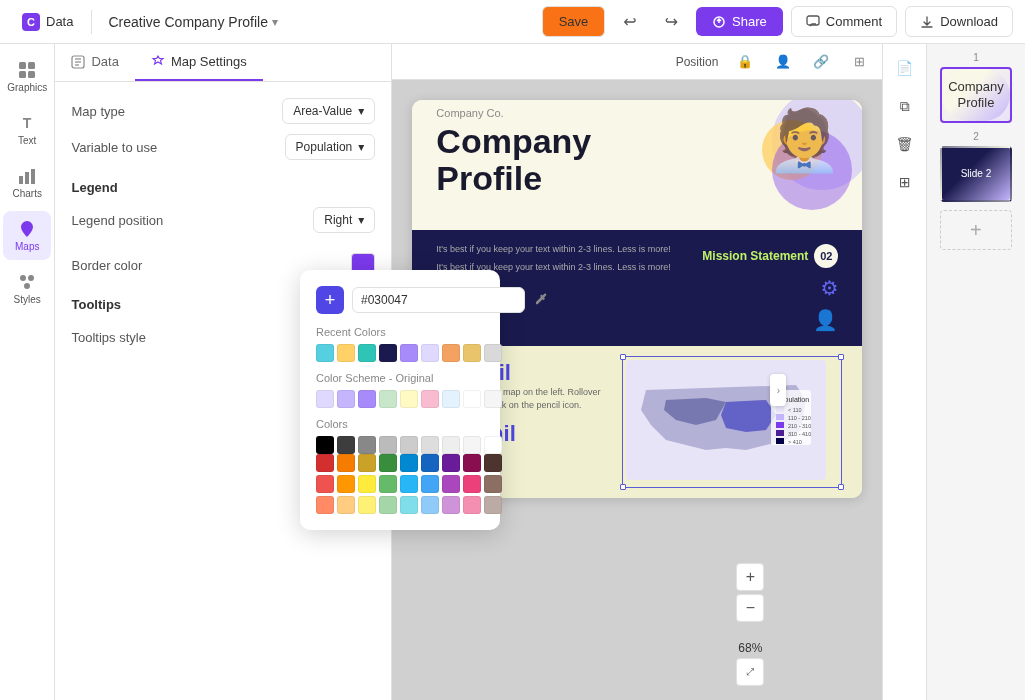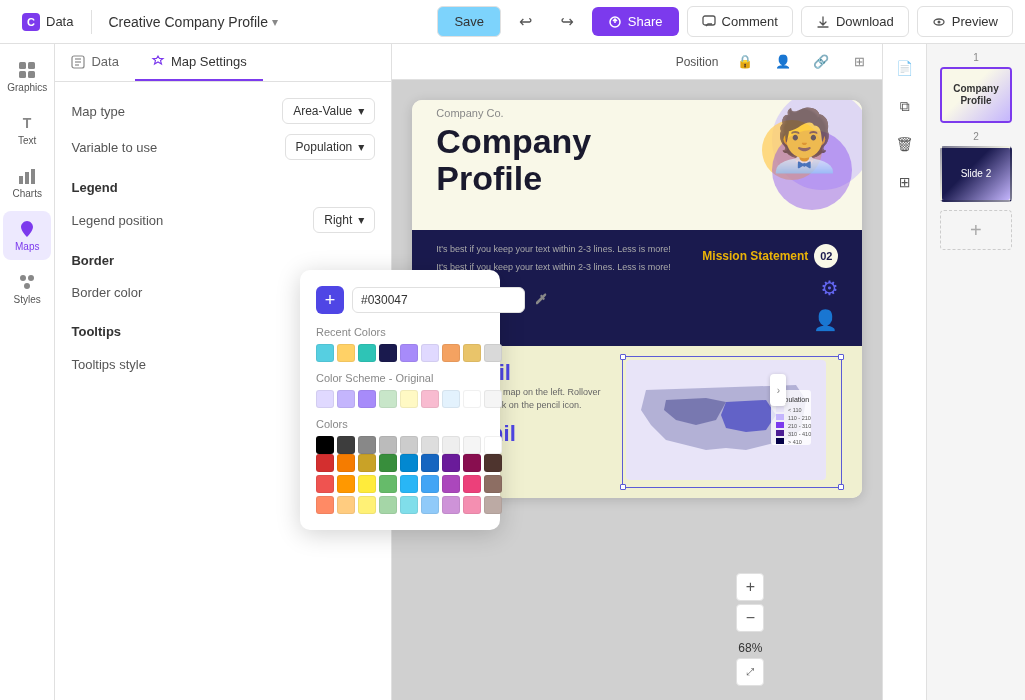--- a/index.html
+++ b/index.html
@@ -7,21 +7,21 @@
 
     
     .top-bar {
       display: flex; align-items: center; height: 44px; background: #fff;
       border-bottom: 1px solid #e0e0e0; padding: 0 12px; gap: 8px;
     }
     .home-btn { display: flex; align-items: center; gap: 6px; padding: 6px 10px; border-radius: 6px; cursor: pointer; font-size: 13px; color: #333; }
     .divider-v { width: 1px; height: 24px; background: #e0e0e0; }
     .doc-title { display: flex; align-items: center; gap: 4px; font-size: 14px; color: #333; cursor: pointer; padding: 4px 8px; border-radius: 4px; }
     .spacer { flex: 1; }
-    .btn-save { padding: 7px 16px; border: 1px solid #e0e0e0; border-radius: 6px; background: #7dd3fc; font-size: 13px; cursor: pointer; color: #333; }
+    .btn-save { padding: 7px 16px; border: 1px solid #e0e0e0; border-radius: 6px; background: #f97316; font-size: 13px; cursor: pointer; color: #333; }
     .btn-icon { padding: 7px 10px; border: none; background: transparent; cursor: pointer; color: #555; font-size: 16px; }
     .btn-share { display: flex; align-items: center; gap: 6px; padding: 7px 16px; background: #7c3aed; color: #fff; border: none; border-radius: 6px; font-size: 13px; cursor: pointer; }
     .btn-outline { display: flex; align-items: center; gap: 6px; padding: 7px 14px; border: 1px solid #e0e0e0; border-radius: 6px; background: #fff; font-size: 13px; cursor: pointer; color: #333; }
 
     
     .main { display: flex; height: calc(700px - 44px); }
 
     
     .sidebar-icons { width: 56px; background: #fff; border-right: 1px solid #e0e0e0; display: flex; flex-direction: column; align-items: center; padding-top: 8px; gap: 4px; }
     .sidebar-icon-item { display: flex; flex-direction: column; align-items: center; gap: 2px; padding: 8px 6px; border-radius: 8px; cursor: pointer; width: 48px; }
@@ -123,27 +123,20 @@
         <path d="M4 11l2-2h4" stroke="#555" stroke-width="1.3" fill="none"></path>
       </svg>
     <span>Comment</span>
   </button>
   <button class="btn-outline">
     <svg width="14" height="14" viewBox="0 0 14 14">
         <path d="M7 2v7M4 7l3 3 3-3M2 12h10" stroke="#555" stroke-width="1.3" fill="none" stroke-linecap="round"></path>
       </svg>
     <span>Download</span>
   </button>
-  <button class="btn-outline">
-    <svg width="14" height="14" viewBox="0 0 14 14">
-        <ellipse cx="7" cy="7" rx="5" ry="3" fill="none" stroke="#555" stroke-width="1.3"></ellipse>
-        <circle cx="7" cy="7" r="1.5" fill="#555"></circle>
-      </svg>
-    <span>Preview</span>
-  </button>
 </div>
 
 <div class="main">
 
   <div class="sidebar-icons">
     <div class="sidebar-icon-item">
       <svg width="20" height="20" viewBox="0 0 20 20">
           <rect x="2" y="2" width="7" height="7" rx="1.5" fill="#888"></rect>
           <rect x="11" y="2" width="7" height="7" rx="1.5" fill="#888"></rect>
           <rect x="2" y="11" width="7" height="7" rx="1.5" fill="#888"></rect>
@@ -226,21 +219,20 @@
         <div class="panel-row">
           <span class="panel-label">Legend position</span>
           <div class="select-btn">
             <span>Right</span>
             <span>▾</span>
           </div>
         </div>
       </div>
 
       <div class="panel-section">
-        <div class="panel-section-title">Border</div>
         <div class="panel-row">
           <span class="panel-label">Border color</span>
           <div class="color-swatch" style="background:#7c3aed;"></div>
         </div>
       </div>
 
       <div class="panel-section">
         <div class="panel-section-title">Tooltips</div>
         <div class="panel-row">
           <span class="panel-label">Tooltips style</span>
@@ -283,21 +275,21 @@
           </div>
         </div>
 
         <div style="background:#1a1a4e; padding:14px 24px; display:flex; gap:10px; align-items:flex-start;justify-content:center;">
           <div style="flex:1;">
             <div style="color:#aaa; font-size:9px; margin-bottom:2px;">It's best if you keep your text within 2-3 lines. Less is more!</div>
             <div style="color:#aaa; font-size:9px; margin-top:8px;">It's best if you keep your text within 2-3 lines. Less is more!</div>
           </div>
           <div style="text-align:right; min-width:80px;">
             <div style="display:flex; align-items:center; justify-content:flex-end; gap:6px; margin-bottom:8px;">
-              <span style="color:#eab308; font-size:12px; font-weight:700;">Mission Statement</span>
+              <span style="color:#bef264; font-size:12px; font-weight:700;">Mission Statement</span>
               <div style="width:24px; height:24px; background:#f9f8e8; border-radius:50%; display:flex; align-items:center; justify-content:center; font-size:11px; font-weight:700; color:#1a1a4e;">02</div>
             </div>
             <div style="color:#6366f1; font-size:20px;">⚙</div>
             <div style="color:#6366f1; font-size:20px; margin-top:8px;">👤</div>
           </div>
         </div>
 
         <div style="background:#f0f0d0; padding:14px 24px; display:flex; gap:12px; align-items:flex-start;">
           <div style="flex:1;">
             <div style="font-size:22px; font-weight:900; color:#4f46e5;">$10 mil</div>
@@ -333,21 +325,21 @@
               <div style="position:absolute; bottom:-3px; left:-3px; width:6px; height:6px; background:#fff; border:1.5px solid #5b5bd6; border-radius:1px;"></div>
               <div style="position:absolute; bottom:-3px; right:-3px; width:6px; height:6px; background:#fff; border:1.5px solid #5b5bd6; border-radius:1px;"></div>
             </div>
           </div>
         </div>
       </div>
 
       <div style="position:absolute; bottom:14px; right:118px; display:flex; flex-direction:column; align-items:center; gap:3px;">
         <div class="zoom-btn">+</div>
         <div class="zoom-btn">−</div>
-        <div style="font-size:12px; color:#333; font-weight:500; margin-top:6px;">68%</div>
+        <div style="font-size:12px; color:#333; font-weight:500; margin-top:16px;">68%</div>
         <div class="zoom-btn" style="font-size:10px;">⤢</div>
       </div>
 
       <div style="position:absolute; right:96px; top:50%; transform:translateY(-50%); width:16px; height:32px; background:#fff; border-radius:4px; display:flex; align-items:center; justify-content:center; cursor:pointer; box-shadow:0 1px 4px rgba(0,0,0,0.2);">
         <span style="font-size:10px; color:#888;">›</span>
       </div>
 
     </div>
   </div>
 
@@ -355,21 +347,21 @@
     <div class="rt-btn">📄</div>
     <div class="rt-btn">⧉</div>
     <div class="rt-btn">🗑</div>
     <div class="rt-btn">⊞</div>
   </div>
 
   <div class="page-thumbnails">
     <div class="thumb-item">
       <span class="thumb-num">1</span>
       <div class="thumb-img active-thumb thumb-bg-1">
-        <div style="width:100%; height:100%; background:linear-gradient(135deg, #f9f8e8 40%, #c4b5fd 100%); display:flex; align-items:center; justify-content:center; font-size:10px; color:#333; padding:2px; font-weight:700; text-align:center; line-height:1.2;">Company Profile</div>
+        <div style="width:100%; height:100%; background:linear-gradient(135deg, #f9f8e8 40%, #c4b5fd 100%); display:flex; align-items:center; justify-content:center; font-size:13px; color:#333; padding:2px; font-weight:400; text-align:center; line-height:1.2;border-radius:26px;">Company Profile</div>
       </div>
     </div>
     <div class="thumb-item">
       <span class="thumb-num">2</span>
       <div class="thumb-img thumb-bg-2">
         <div style="width:100%; height:100%; background:linear-gradient(135deg, #1a1a4e 40%, #c4b5fd 100%); display:flex; align-items:center; justify-content:center; font-size:10px; color:#fff; padding:17px; text-align:center; line-height:1.2;">Slide 2</div>
       </div>
     </div>
     <div class="thumb-add">+</div>
   </div>

